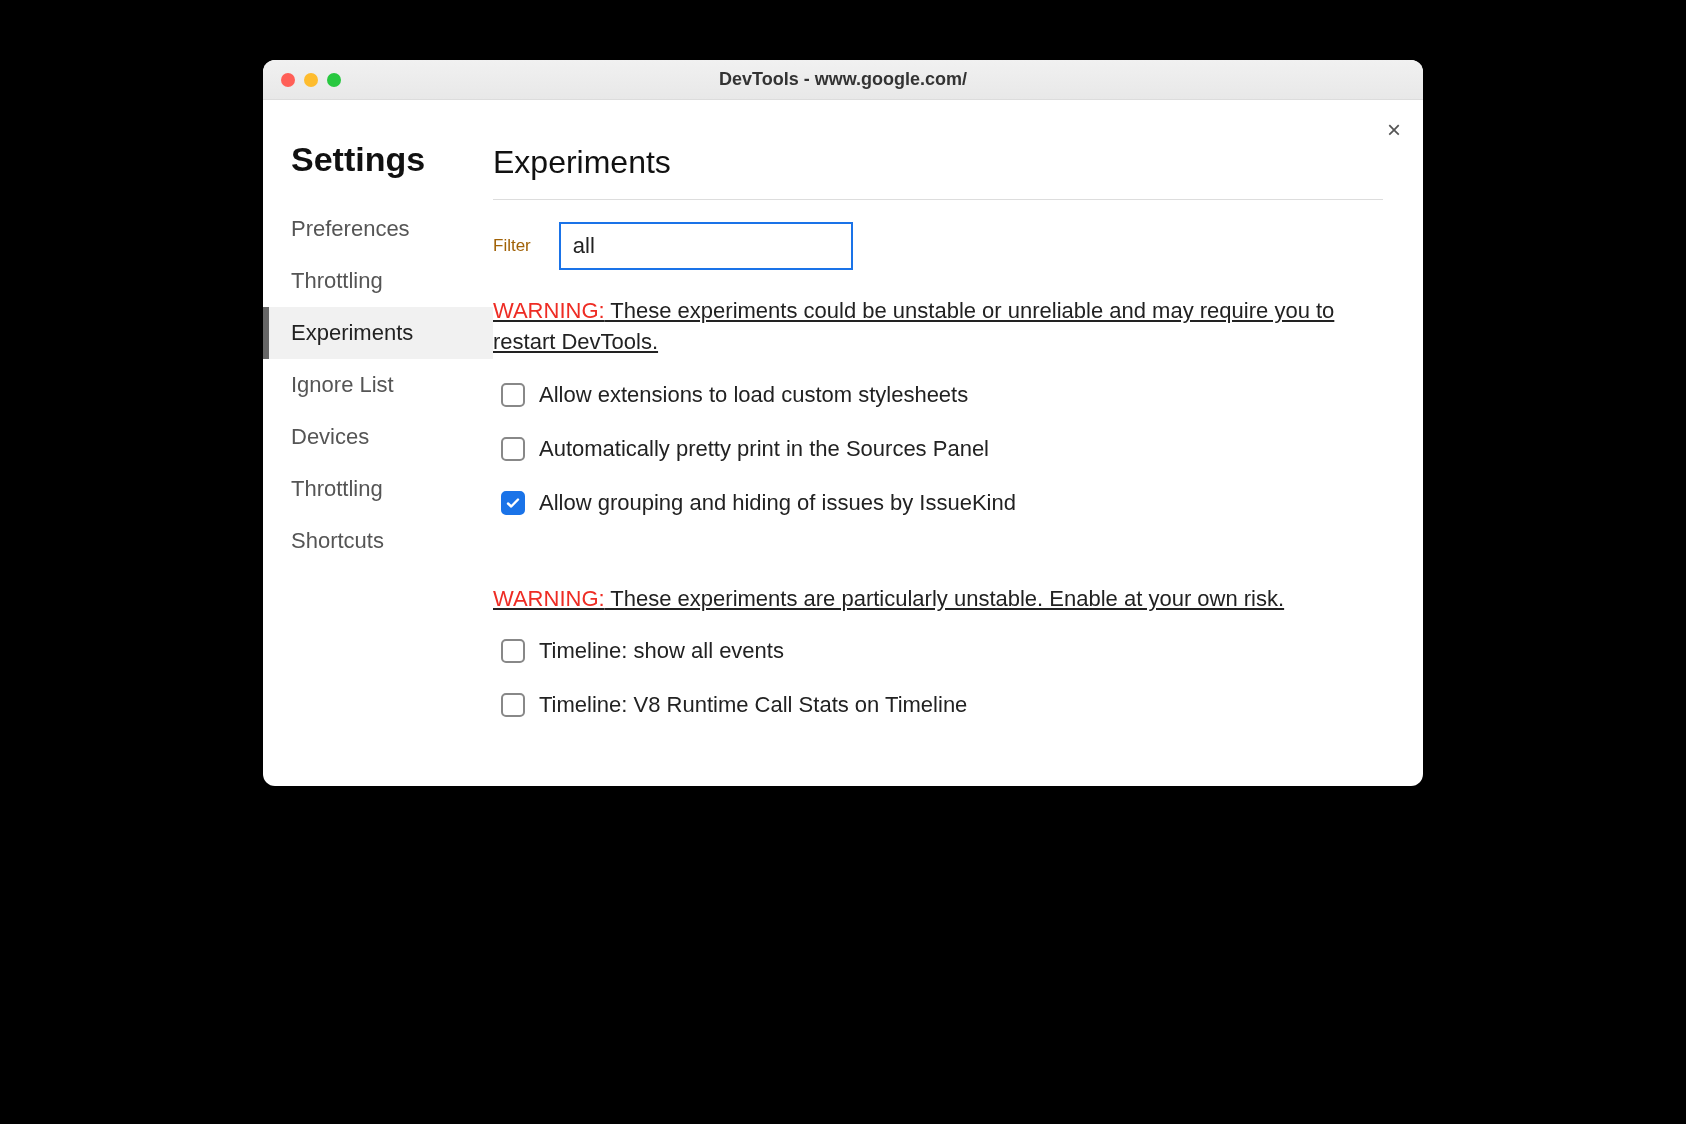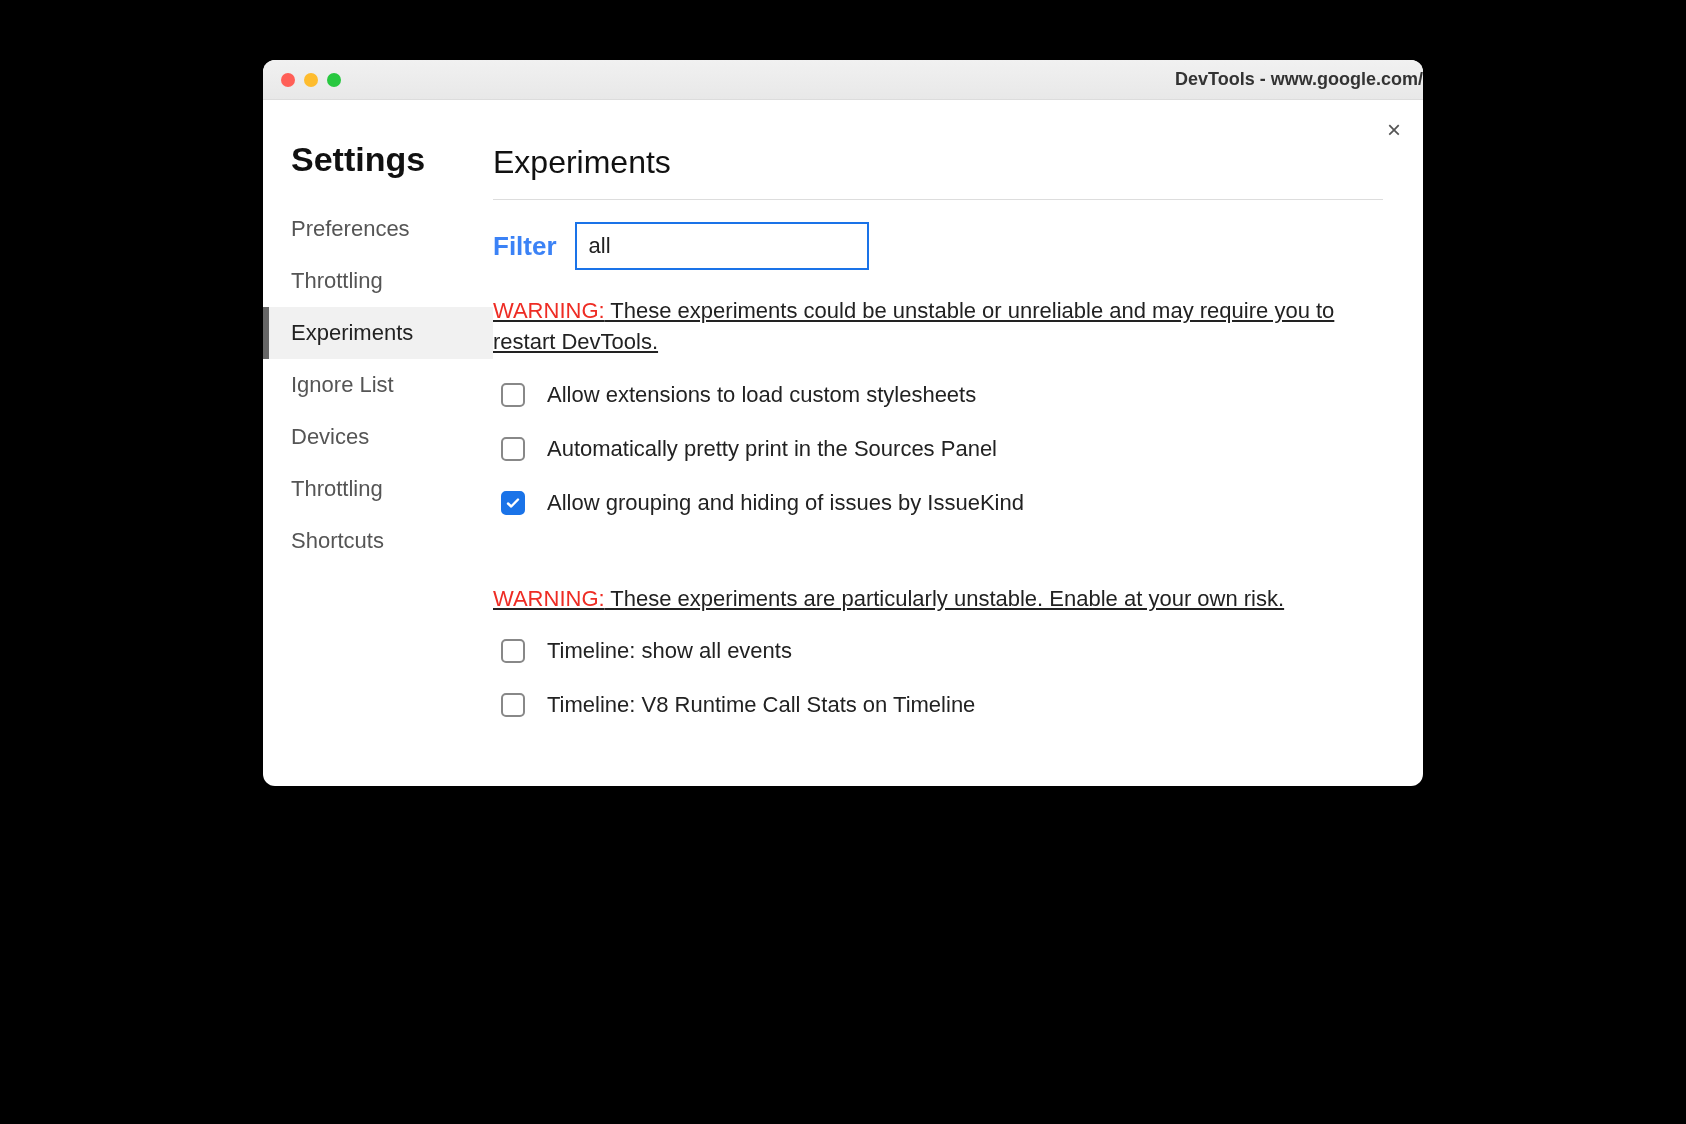--- a/index.html
+++ b/index.html
@@ -42,21 +42,21 @@
       height: 14px;
       border-radius: 50%;
     }
     .tl-red { background: #ff5f57; }
     .tl-yellow { background: #febc2e; }
     .tl-green { background: #28c840; }
     .titlebar-title {
       position: absolute;
       left: 0;
       right: 0;
-      text-align: right;
+      text-align: center;
       font-size: 18px;
       font-weight: 600;
       color: #333;
       pointer-events: none;
     }
     .content-wrap {
       position: relative;
       display: flex;
       min-height: 680px;
       padding-bottom: 40px;
@@ -113,47 +113,47 @@
       border-top: 1px solid #ddd;
       margin-bottom: 22px;
     }
     .filter-row {
       display: flex;
       align-items: center;
       gap: 18px;
       margin-bottom: 26px;
     }
     .filter-label {
-      font-size: 26px;
-      color: #3b82f6;
-      font-weight: bold;
+      font-size: 17px;
+      color: #a16207;
     }
     .filter-input {
       width: 294px;
       height: 48px;
       border: 2px solid #1a73e8;
       outline: none;
       font-size: 22px;
       padding: 0 12px;
       color: #222;
+      margin-left: 10px;
     }
     .warning {
       font-size: 22px;
       color: #222;
       line-height: 1.4;
       margin-bottom: 24px;
       text-decoration: underline;
     }
     .warning-label {
       color: #ee2c24;
     }
     .exp-row {
       display: flex;
       align-items: center;
-      gap: 22px;
+      gap: 14px;
       margin-bottom: 28px;
       padding-left: 8px;
     }
     .checkbox {
       width: 24px;
       height: 24px;
       border: 2px solid #888;
       border-radius: 5px;
       flex-shrink: 0;
       display: flex;

